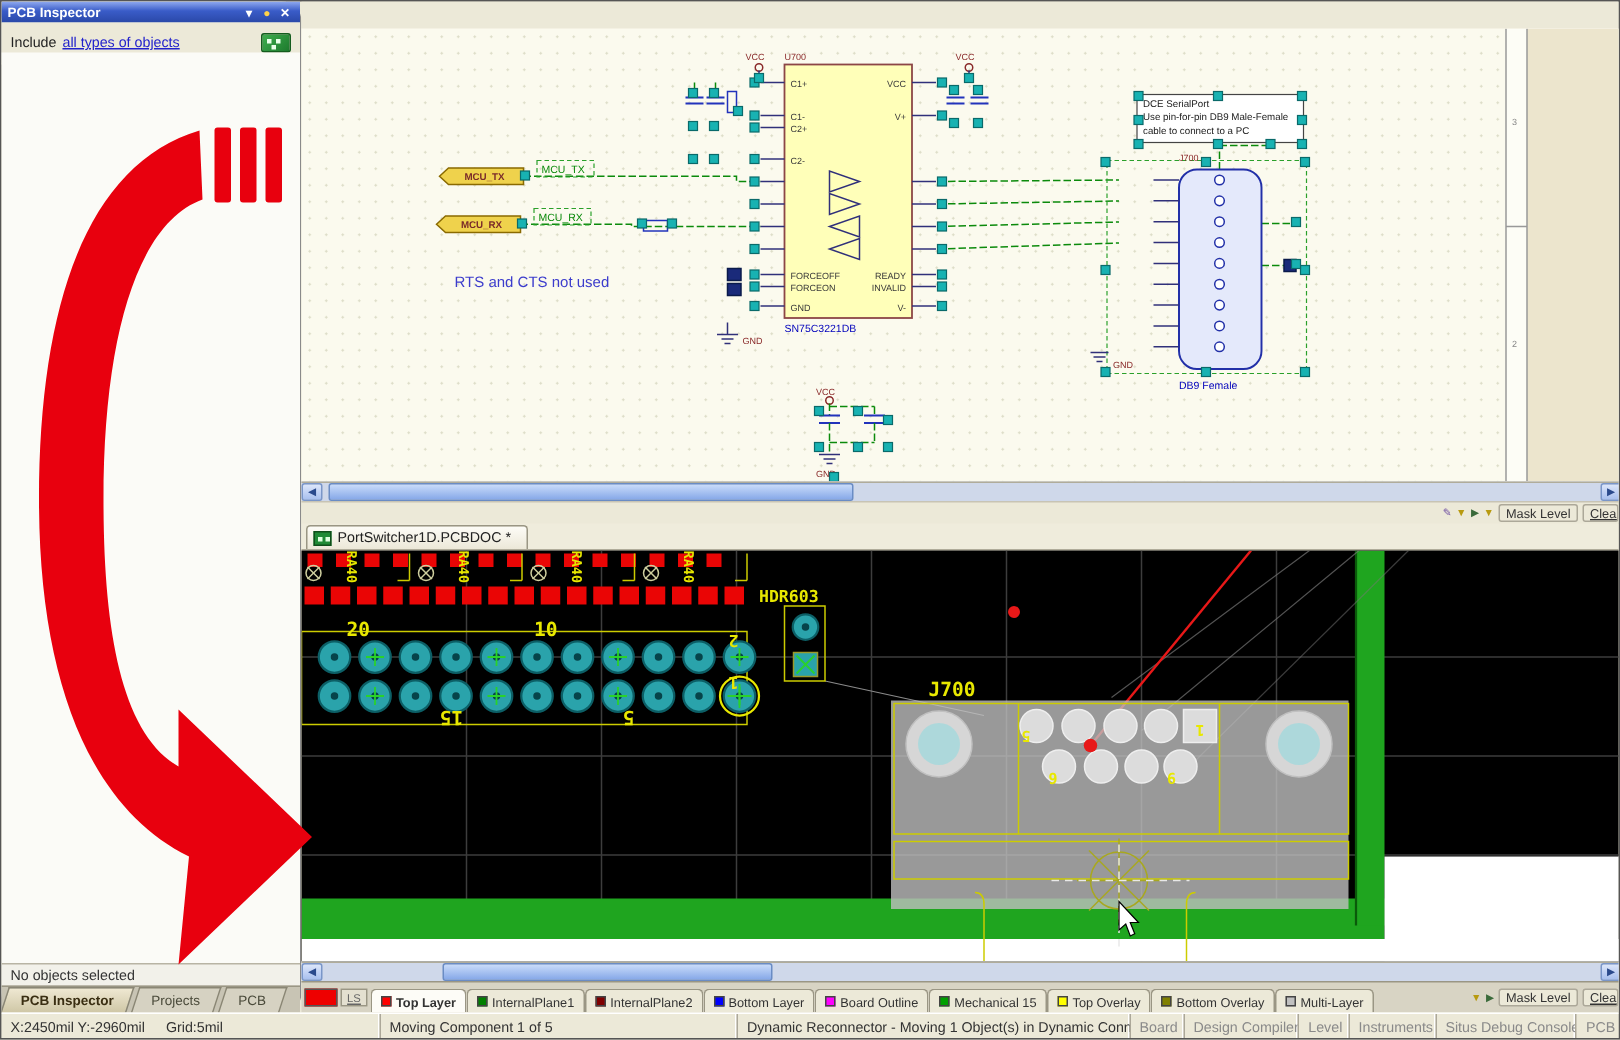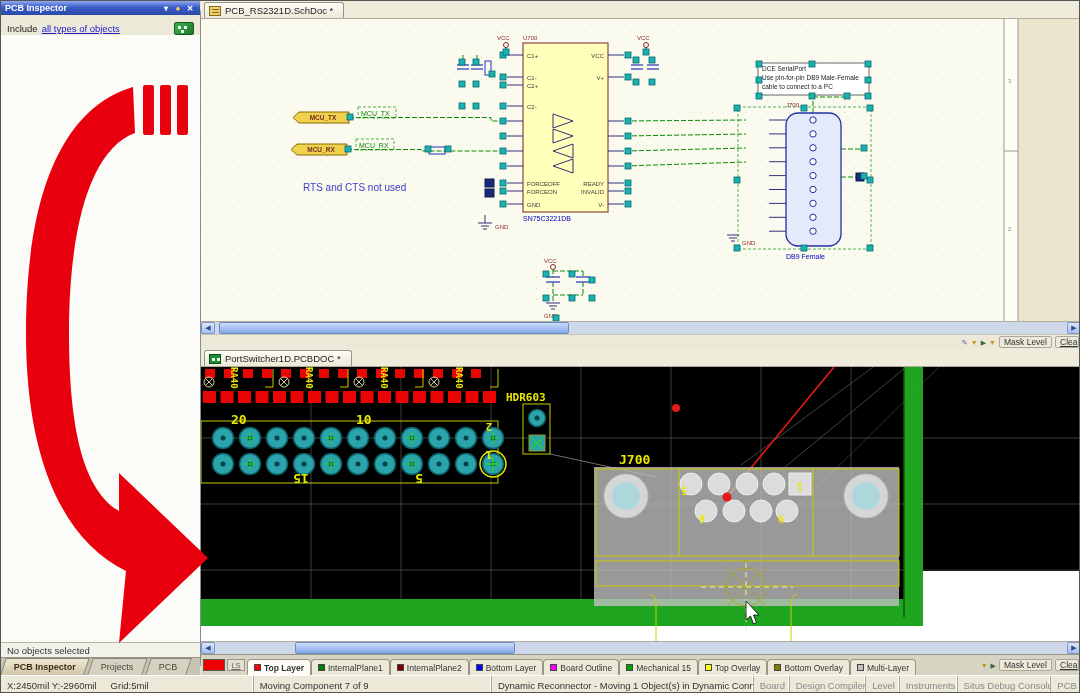--- a/index.html
+++ b/index.html
@@ -119,26 +119,20 @@
       <div class="lp-tab">
           <span>Projects</span>
         </div>
       <div class="lp-tab">
           <span>PCB</span>
         </div>
     </div>
   </div>
 
   <div class="pane sch-pane">
-    <div class="tabbar">
-      <div class="doctab">
-        <span class="icon-schdoc"></span>
-        <span>PCB_RS2321D.SchDoc *</span>
-      </div>
-    </div>
 
     <div class="canvas sch-canvas">
       <svg width="880" height="302" viewBox="0 0 880 302">
 
         <rect x="803" y="0" width="14" height="302" fill="#fdfdf6"></rect>
         <rect x="817" y="0" width="63" height="302" fill="#ece5cd"></rect>
         <line x1="803" y1="0" x2="803" y2="302" stroke="#999" stroke-width="1"></line>
         <line x1="817" y1="0" x2="817" y2="302" stroke="#999" stroke-width="1"></line>
         <line x1="803" y1="132" x2="817" y2="132" stroke="#999" stroke-width="1"></line>
         <text x="807" y="64" font-size="6" fill="#888">3</text>
@@ -689,21 +683,21 @@
       </span>
     </div>
   </div>
 
   <div class="statusbar">
     <div class="sb-cell" style="width:278px;gap:14px;">
       <span>X:2450mil Y:-2960mil</span>
       <span>Grid:5mil</span>
     </div>
     <div class="sb-cell" style="width:262px;">
-      <span>Moving Component 7 of 9</span>
+      <span>Moving Component 1 of 5</span>
     </div>
     <div class="sb-cell" style="width:288px;">
       <span>Dynamic Reconnector - Moving 1 Object(s) in Dynamic Connect Mode (P</span>
     </div>
     <div class="sb-cell sb-menu">
         <span>Board</span>
       </div>
     <div class="sb-cell sb-menu">
         <span>Design Compiler</span>
       </div>

